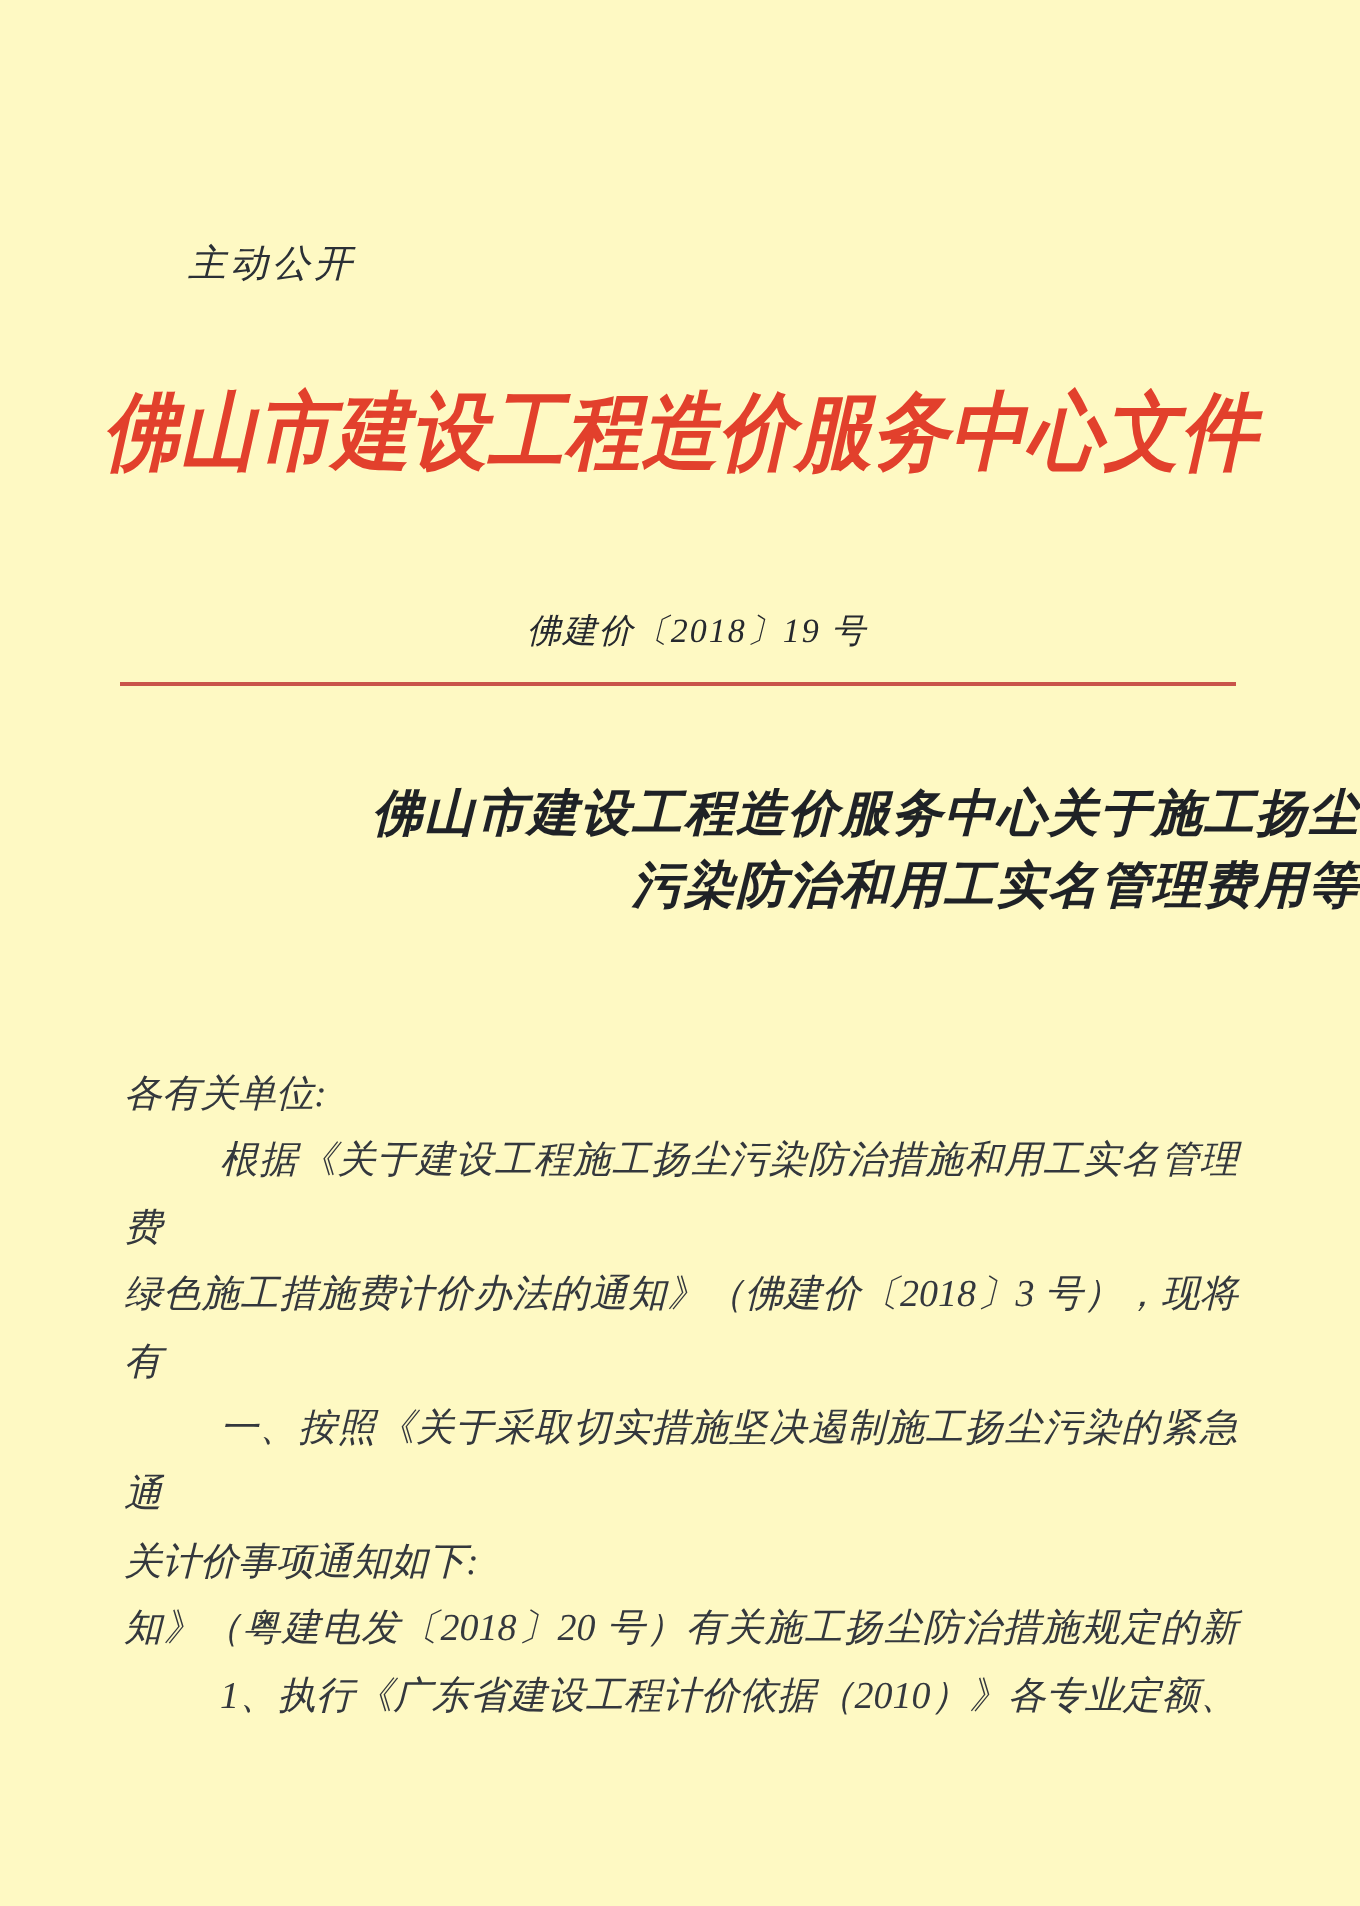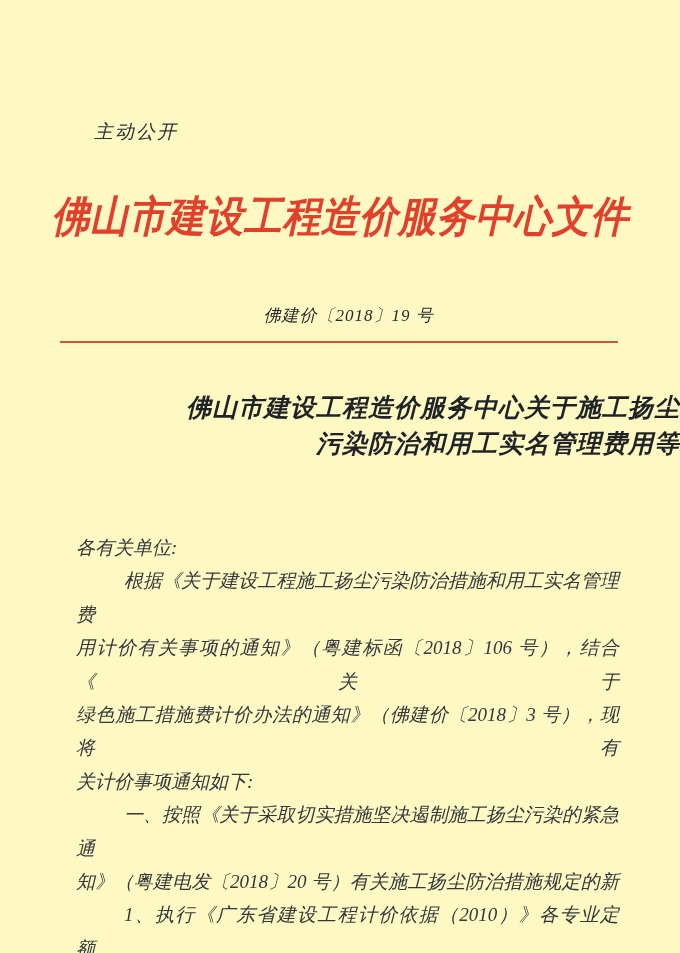--- a/index.html
+++ b/index.html
@@ -80,21 +80,20 @@
     left: 62px;
     top: 531px;
     width: 557px;
     font-size: 19px;
     line-height: 33.4px;
     color: var(--ink);
   }
   .bline {
     text-align: left;
     white-space: nowrap;
-    margin-left: 14px;
   }
   .bline.jst {
     white-space: normal;
     text-align: justify;
     text-align-last: justify;
   }
   .bline.ind {
     text-indent: 48px;
   }
 </style>
@@ -112,21 +111,20 @@
   <div class="red-rule"></div>
 
   <div class="doc-title">
       <div>佛山市建设工程造价服务中心关于施工扬尘</div>
       <div>污染防治和用工实名管理费用等</div>
     </div>
 
   <div class="body-block">
       <div class="bline">各有关单位:</div>
       <div class="bline ind jst">根据《关于建设工程施工扬尘污染防治措施和用工实名管理费</div>
-      <div class="bline jst">用计价有关事项的通知》（粤建标函〔2018〕106 号），结合《关于</div>
       <div class="bline jst">绿色施工措施费计价办法的通知》（佛建价〔2018〕3 号），现将有</div>
+      <div class="bline ind jst">一、按照《关于采取切实措施坚决遏制施工扬尘污染的紧急通</div>
       <div class="bline">关计价事项通知如下:</div>
-      <div class="bline ind jst">一、按照《关于采取切实措施坚决遏制施工扬尘污染的紧急通</div>
       <div class="bline jst">知》（粤建电发〔2018〕20 号）有关施工扬尘防治措施规定的新</div>
       <div class="bline ind jst">1、执行《广东省建设工程计价依据（2010）》各专业定额、</div>
     </div>
 
 </div>
 
 </body></html>

